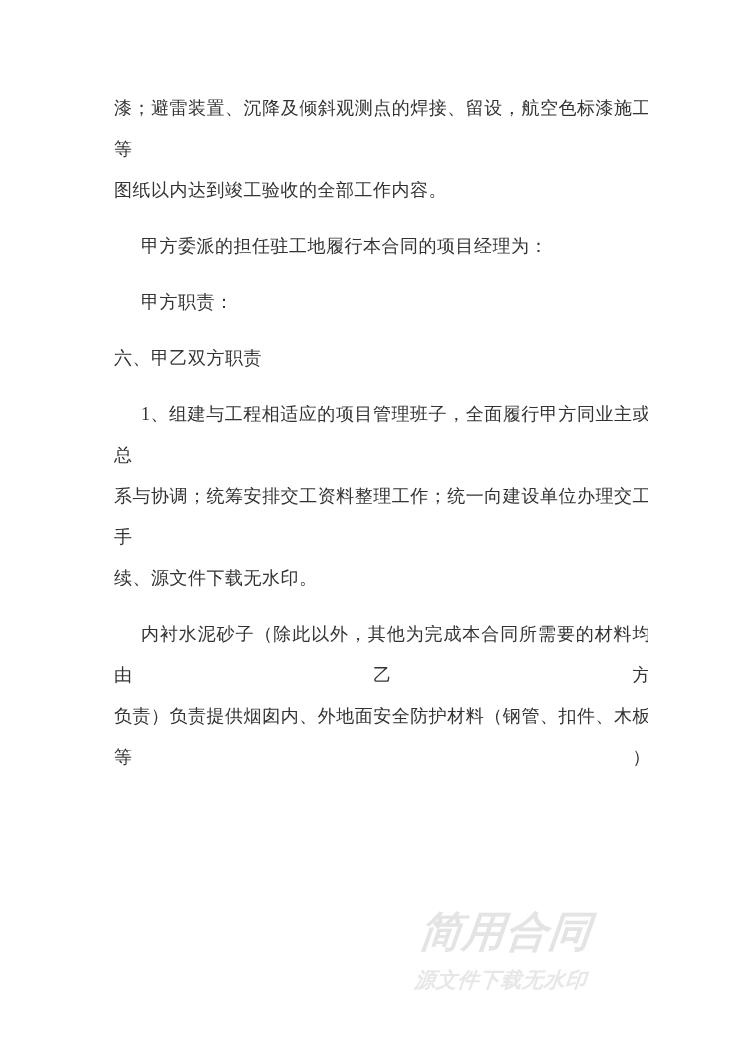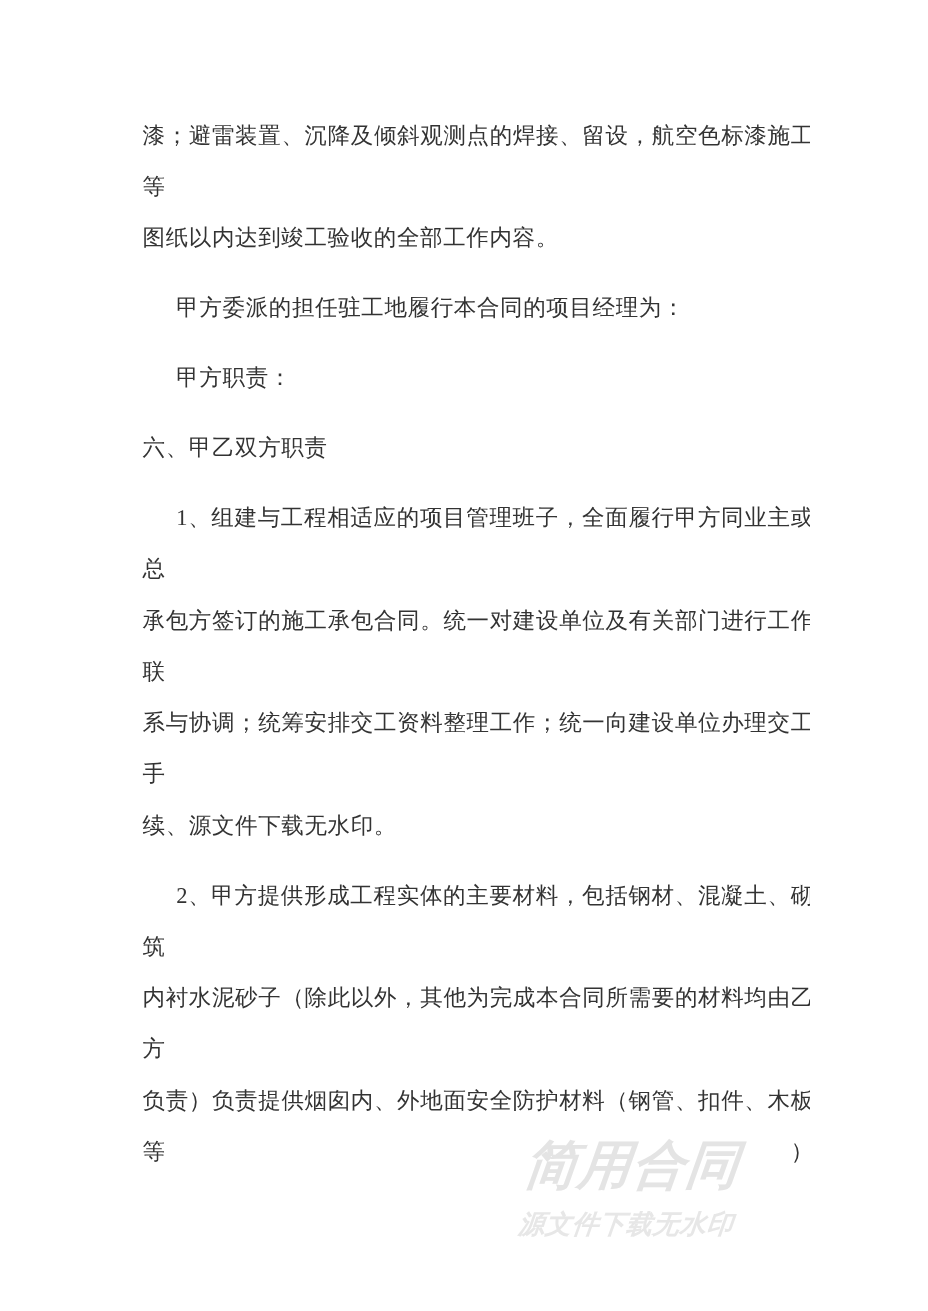--- a/index.html
+++ b/index.html
@@ -77,26 +77,24 @@
         <div class="line">甲方委派的担任驻工地履行本合同的项目经理为：</div>
       </div>
       <div class="paragraph indent">
         <div class="line">甲方职责：</div>
       </div>
       <div class="paragraph">
         <div class="line">六、甲乙双方职责</div>
       </div>
       <div class="paragraph indent">
         <div class="line fill">1、组建与工程相适应的项目管理班子，全面履行甲方同业主或总</div>
-        <div class="line fill">承包方签订的施工承包合同。统一对建设单位及有关部门进行工作联</div>
         <div class="line fill">系与协调；统筹安排交工资料整理工作；统一向建设单位办理交工手</div>
         <div class="line">续、源文件下载无水印。</div>
       </div>
       <div class="paragraph indent">
-        <div class="line fill">2、甲方提供形成工程实体的主要材料，包括钢材、混凝土、砌筑</div>
         <div class="line fill">内衬水泥砂子（除此以外，其他为完成本合同所需要的材料均由乙方</div>
         <div class="line fill">负责）负责提供烟囱内、外地面安全防护材料（钢管、扣件、木板等）</div>
       </div>
     </div>
   <div class="watermark">
     <div class="wm-title" style="color: rgb(228, 228, 228);">简用合同</div>
     <div class="wm-subtitle" style="color: rgb(231, 231, 231);">源文件下载无水印</div>
   </div>
 </div>
 

